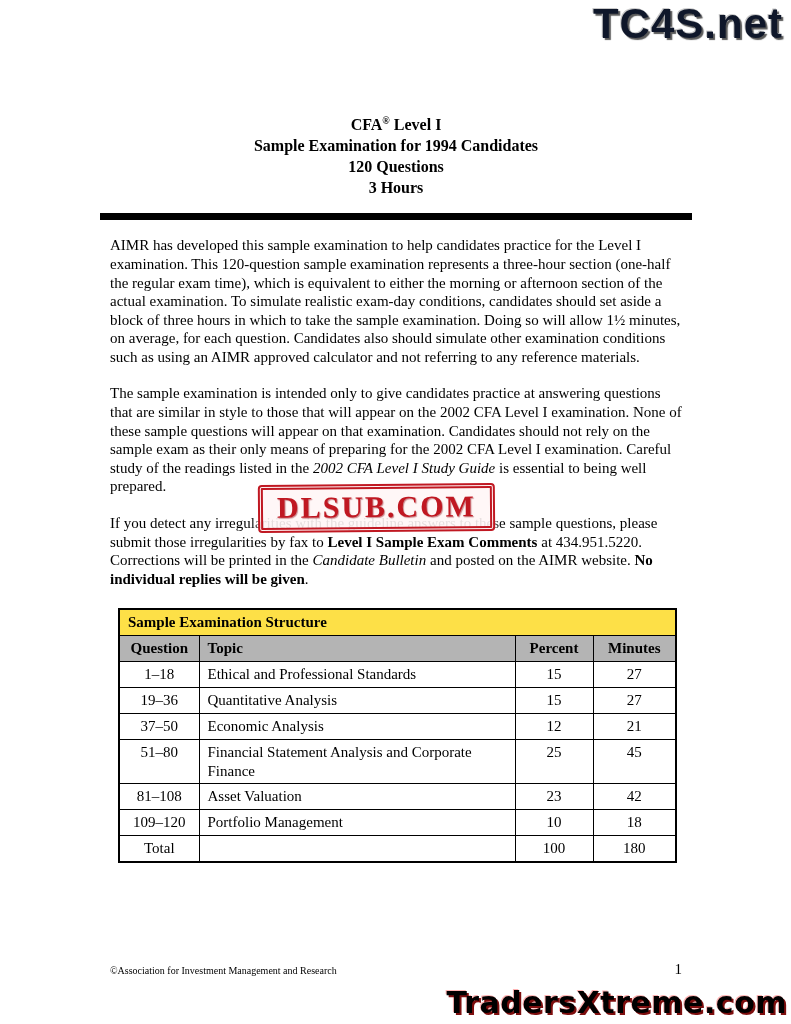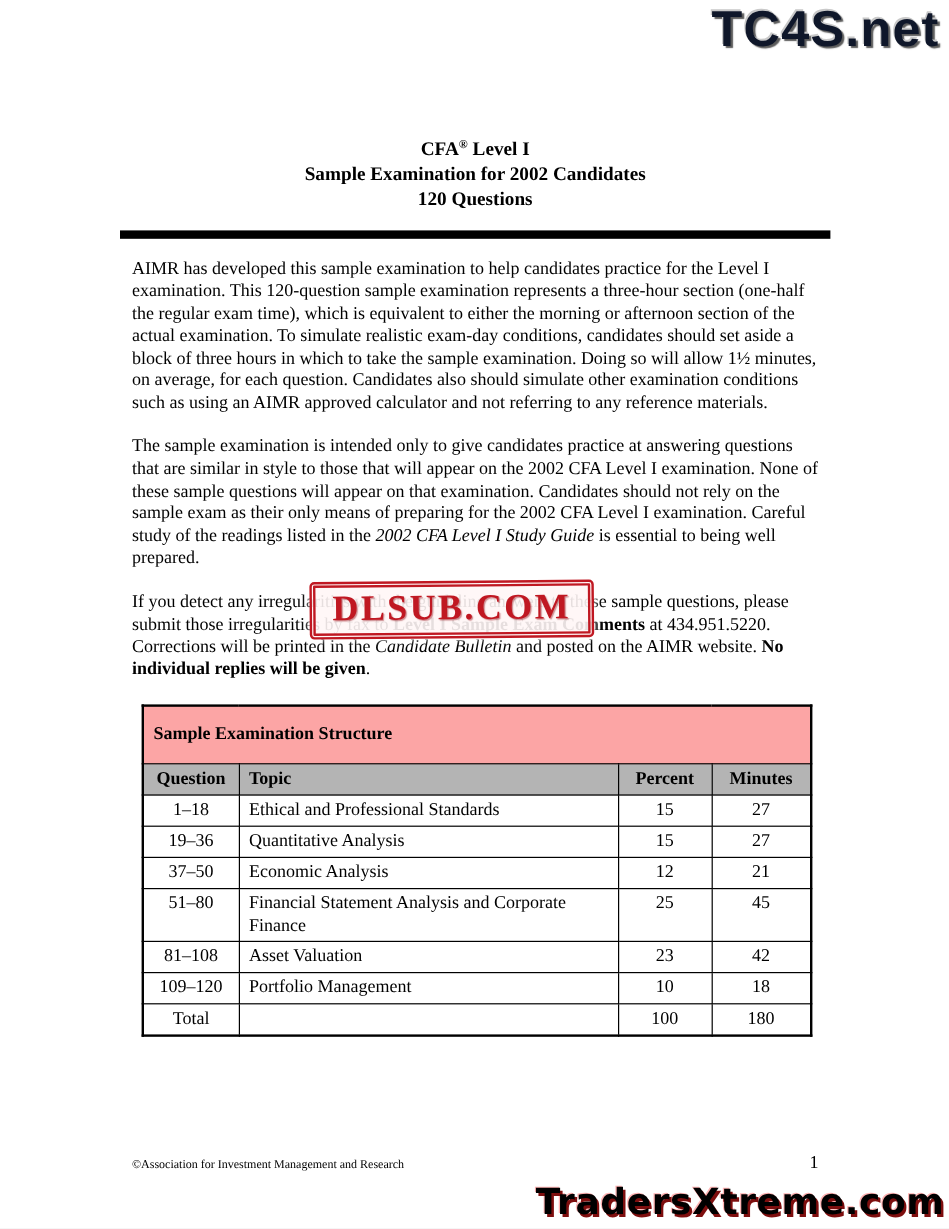--- a/index.html
+++ b/index.html
@@ -40,21 +40,21 @@
     font-size:15px;
     border:2px solid #000;
   }
   .doc-table th,.doc-table td{
     border:1px solid #000;
     padding:3px 8px;
     vertical-align:top;
     text-align:left;
   }
   .doc-table .tbl-title{
-    background:#fca5a5;font-weight:bold;padding:14px 8px;
+    background:#fde047;font-weight:bold;padding:3px 8px;
   }
   .doc-table .hdr{background:#b4b4b4;font-weight:bold;}
   .doc-table .c{text-align:center;}
   .doc-table col.col-q{width:80px;}
   .doc-table col.col-t{width:316px;}
   .doc-table col.col-p{width:78px;}
   .doc-table col.col-m{width:83px;}
   .doc-table td.qcell{text-align:center;}
   .doc-table tr{height:26px;}
   
@@ -91,22 +91,23 @@
 <body>
 
 <div class="page">
 
   <div class="wm-top">TC4S.net</div>
 
   <div class="content">
 
     <div class="title-block">
       <div><span>CFA</span><sup>®</sup><span> Level I</span></div>
-      <div>Sample Examination for 2002 Candidates</div>
+      <div>Sample Examination for 1994 Candidates</div>
       <div>120 Questions</div>
+      <div>3 Hours</div>
     </div>
 
     <div class="rule"></div>
 
     <p class="first">AIMR has developed this sample examination to help candidates practice for the Level I examination.  This 120-question sample examination represents a three-hour section (one-half the regular exam time), which is equivalent to either the morning or afternoon section of the actual examination.  To simulate realistic exam-day conditions, candidates should set aside a block of three hours in which to take the sample examination.  Doing so will allow 1½ minutes, on average, for each question.  Candidates also should simulate other examination conditions such as using an AIMR approved calculator and not referring to any reference materials.</p>
 
     <p><span>The sample examination is intended only to give candidates practice at answering questions that are similar in style to those that will appear on the 2002 CFA Level I examination.  None of these sample questions will appear on that examination.  Candidates should not rely on the sample exam as their only means of preparing for the 2002 CFA Level I examination.  Careful study of the readings listed in the </span><i>2002 CFA Level I Study Guide</i><span> is essential to being well prepared.</span></p>
 
     <p><span>If you detect any irregularities with the guideline answers to these sample questions, please submit those irregularities by fax to </span><b>Level I Sample Exam Comments</b><span> at 434.951.5220.  Corrections will be printed in the </span><i>Candidate Bulletin</i><span> and posted on the AIMR website.  </span><b>No individual replies will be given</b><span>.</span></p>
 

